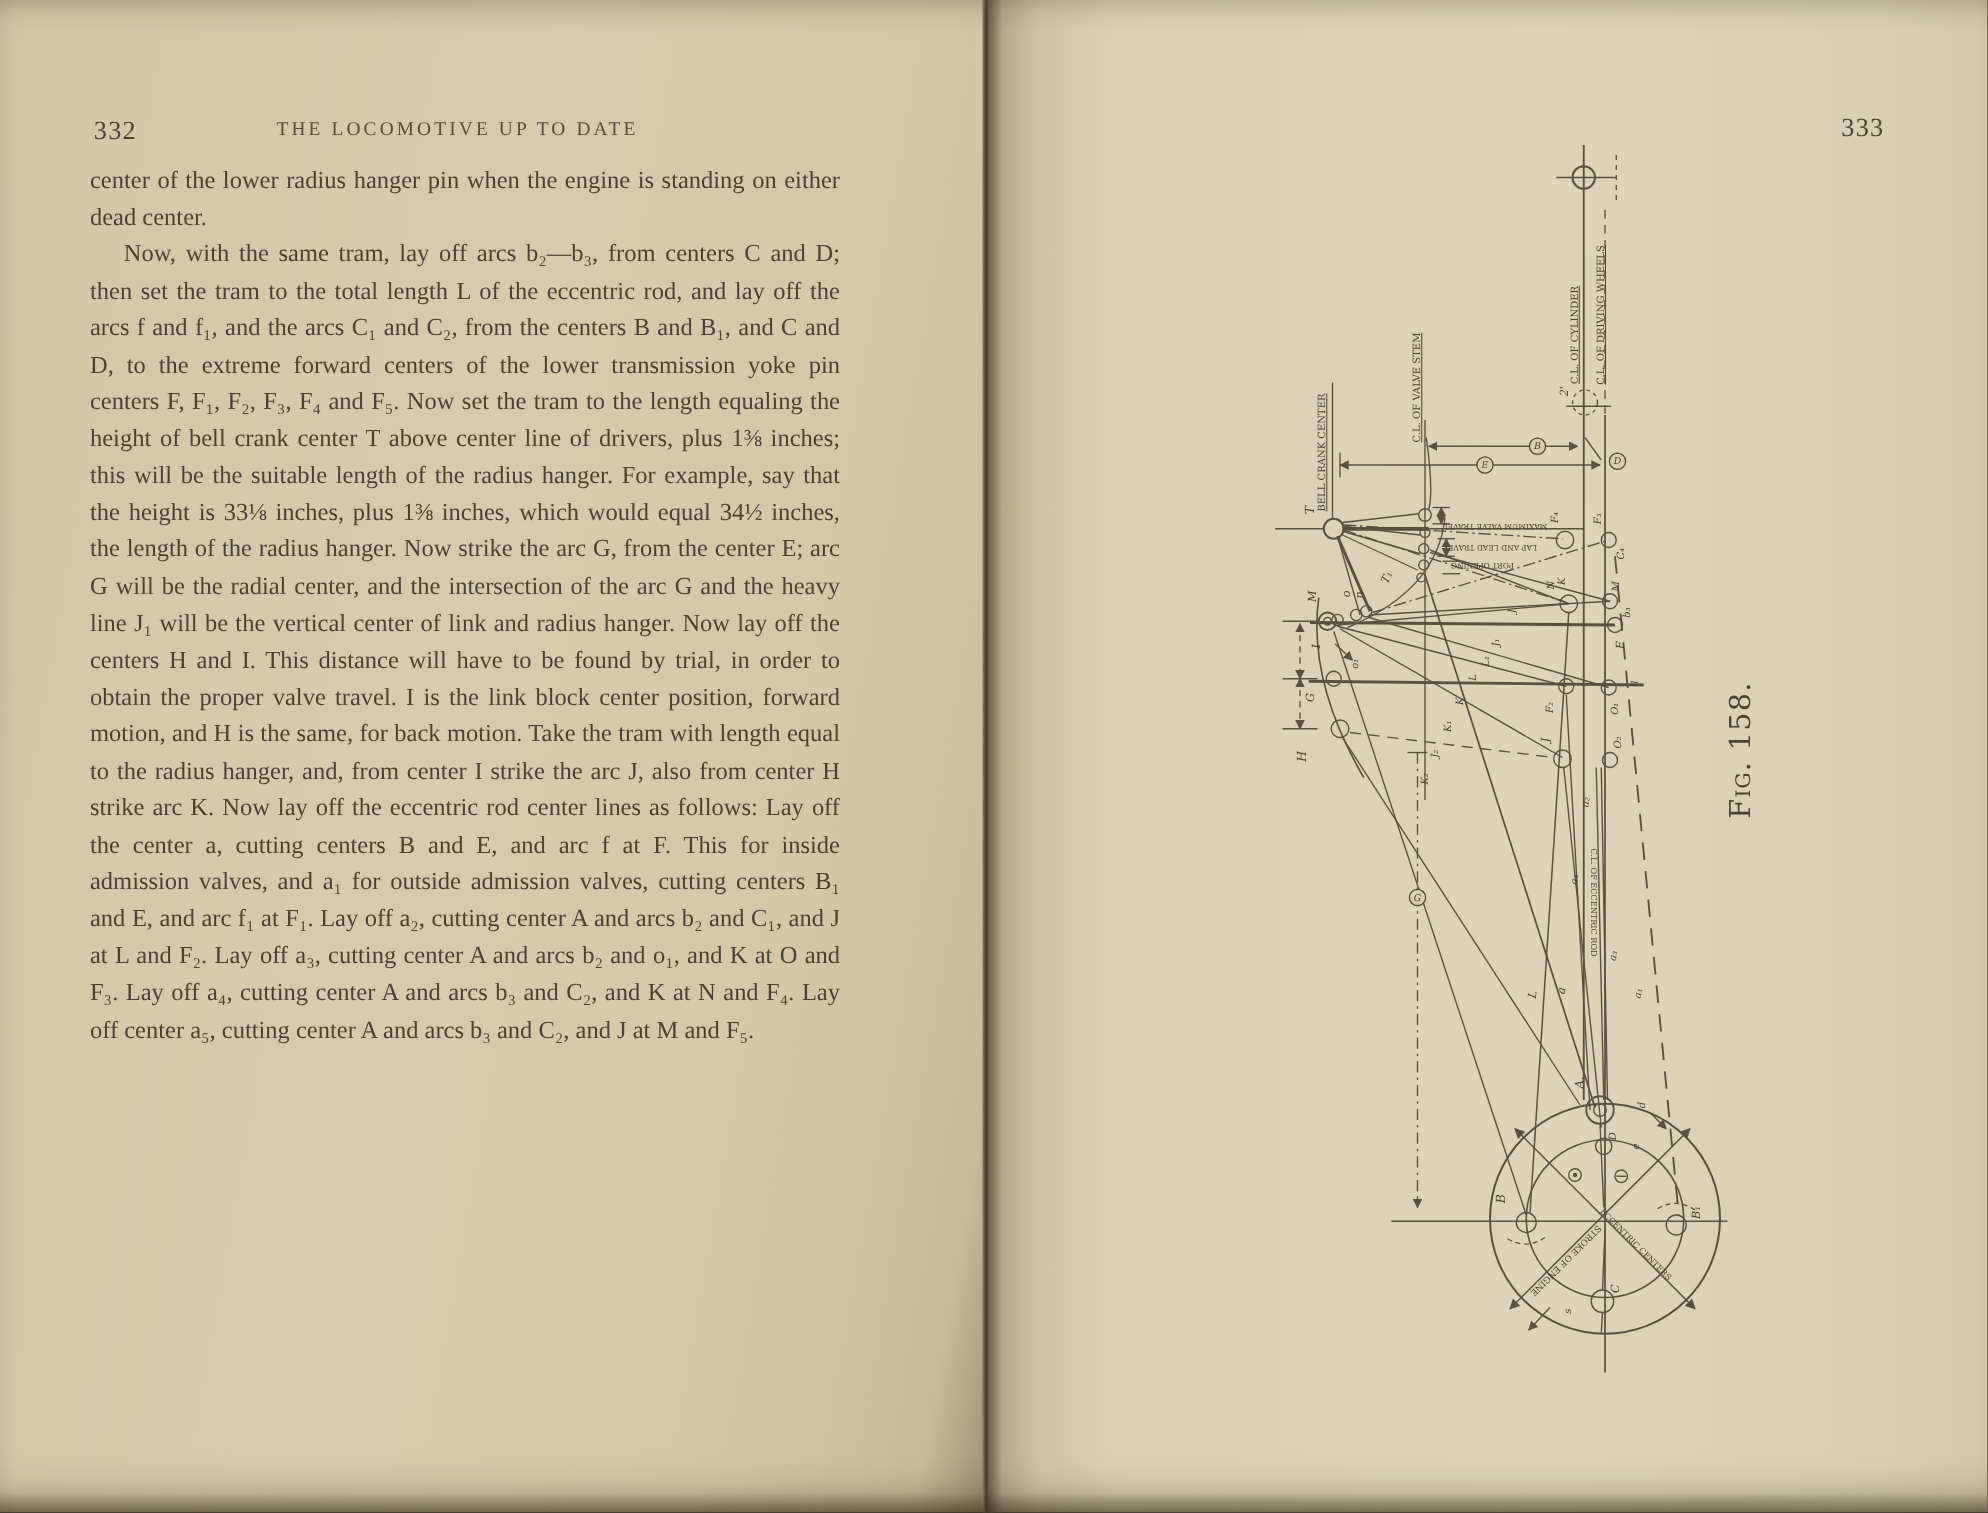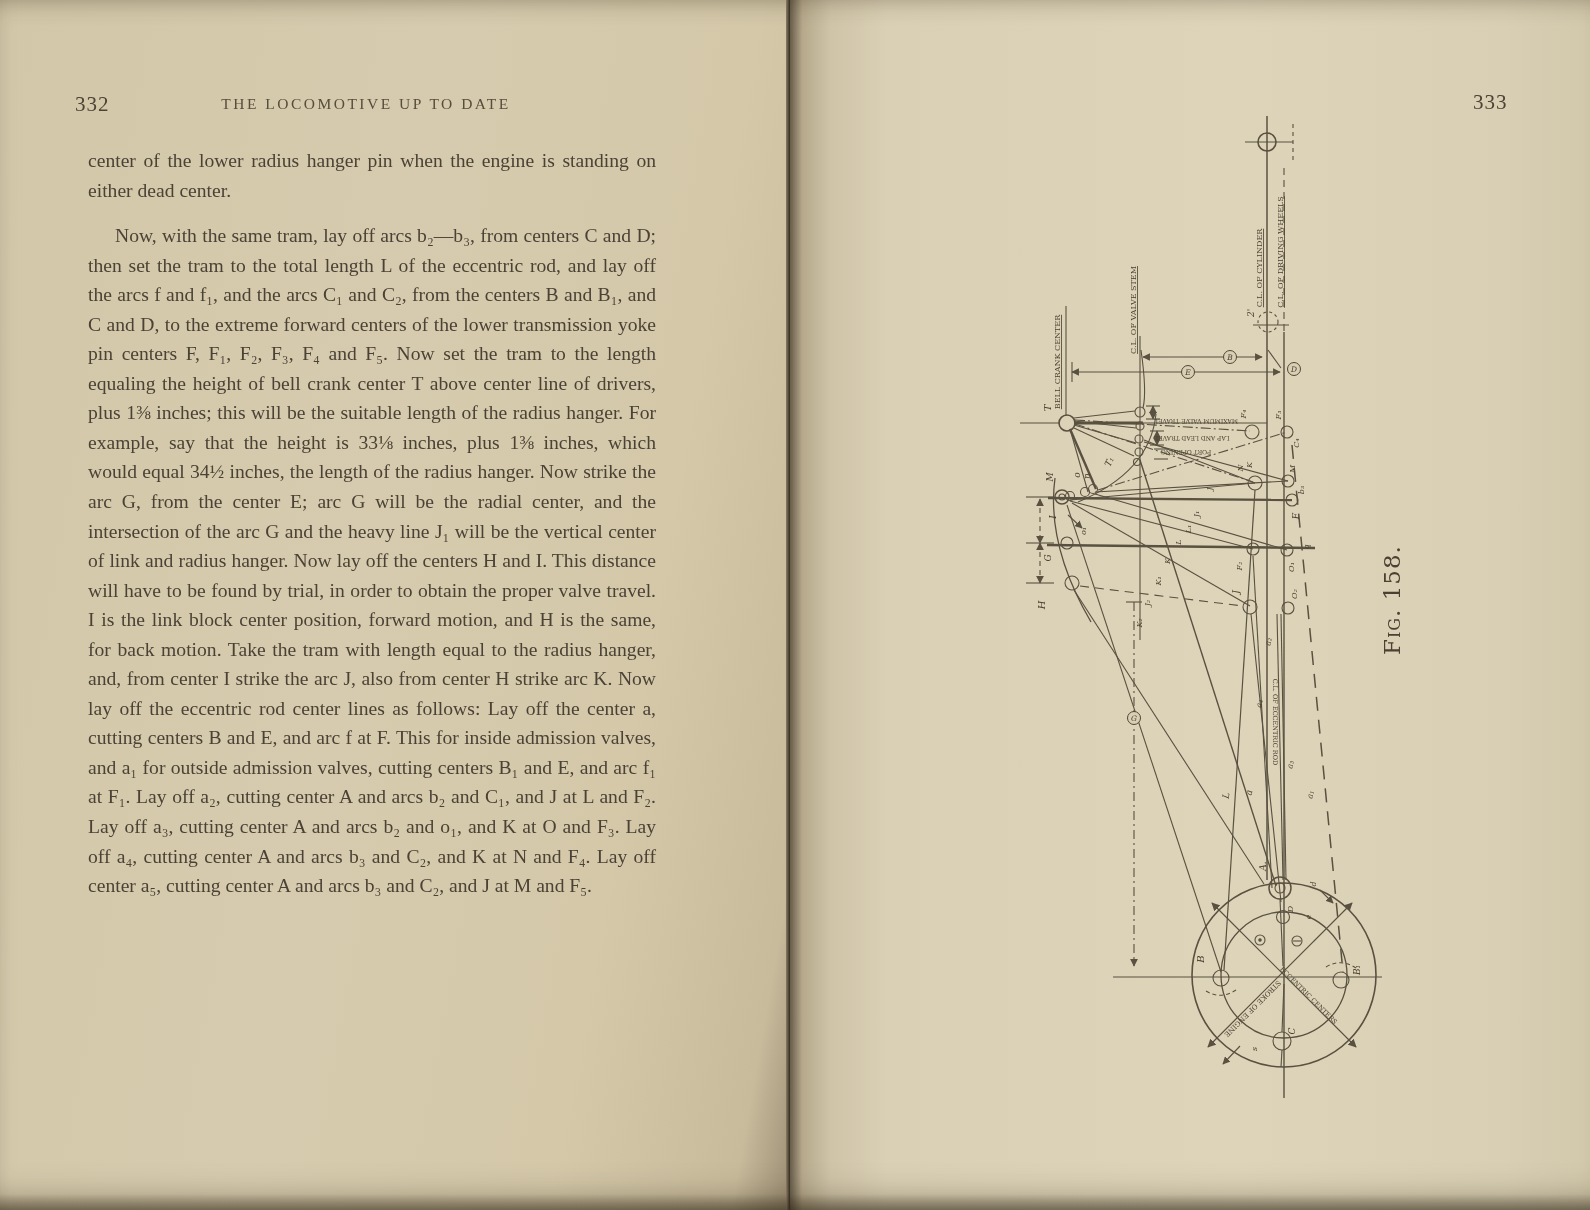--- a/index.html
+++ b/index.html
@@ -15,21 +15,21 @@
   .gutter{position:absolute;top:0;left:786px;width:8px;height:1210px;
     background:linear-gradient(to right,#8a7d64,#3a3226 45%,#2e271d 55%,#7d7058);}
   .spread::after{content:"";position:absolute;left:0;bottom:0;width:100%;height:16px;
     background:linear-gradient(to bottom,rgba(40,32,16,0),rgba(40,32,16,.38));pointer-events:none;}
   .page-head{position:absolute;top:92px;left:72px;width:600px;color:#554b3b;}
   .pagenum{position:absolute;left:3px;top:0;font-size:21px;letter-spacing:1px;color:#4c4335;}
   .running-title{position:absolute;left:0;right:12px;top:3px;text-align:center;
     font-size:15.5px;letter-spacing:2.5px;color:#574d3d;}
   .body-text{position:absolute;top:130px;left:72px;width:600px;color:#4b4236;
     font-size:19.6px;line-height:29.55px;text-align:justify;}
-  .body-text p{margin:16px;}
+  .body-text p{margin:0;}
   .body-text p.indent{text-indent:27px;}
   .pagenum-right{position:absolute;left:668px;top:90px;font-size:21px;letter-spacing:1px;color:#4c4335;margin-left:15px;}
   svg.overlay{position:absolute;left:0;top:0;pointer-events:none;}
   svg text{fill:#493f30;font-family:"DejaVu Serif","Liberation Serif",serif;}
   .figcap{font-size:23px;letter-spacing:1px;fill:#4a4132;}
 </style>
 </head>
 <body>
 
 <div class="spread">

